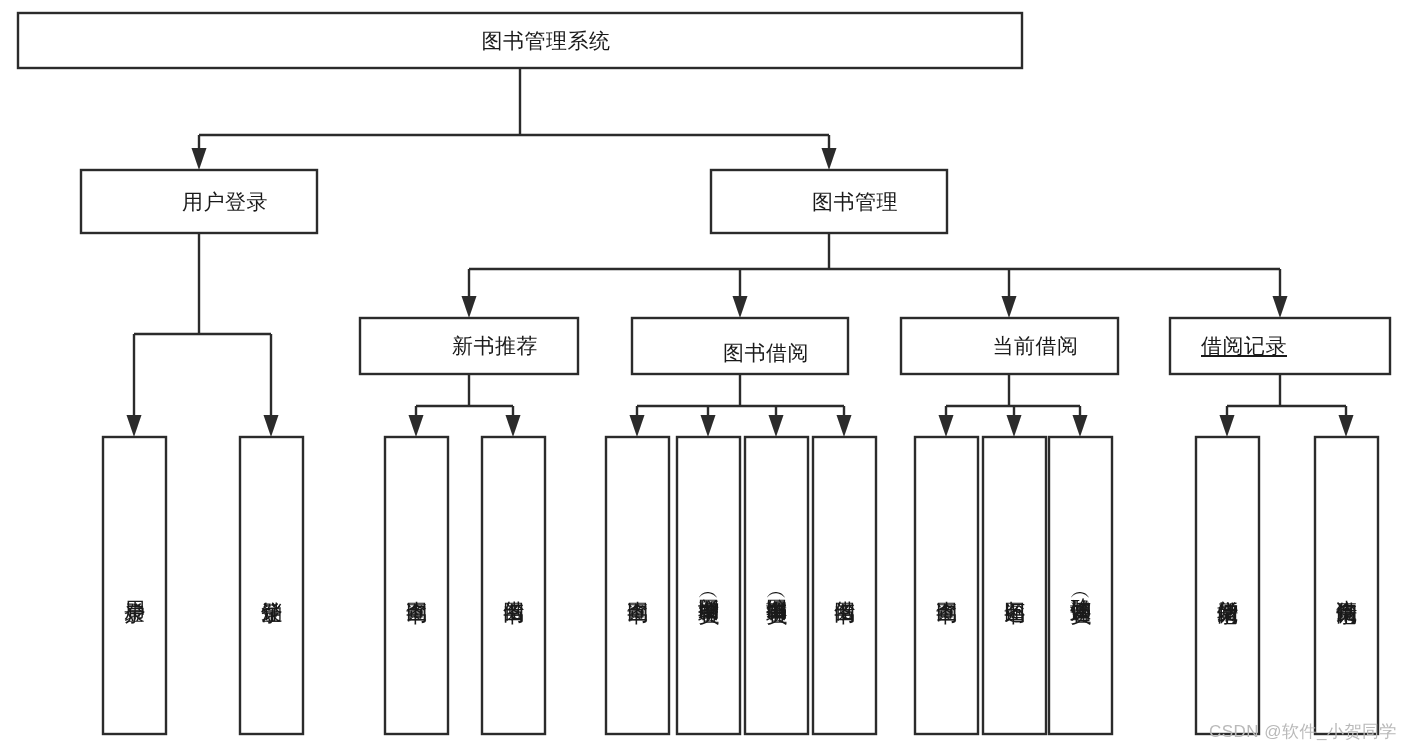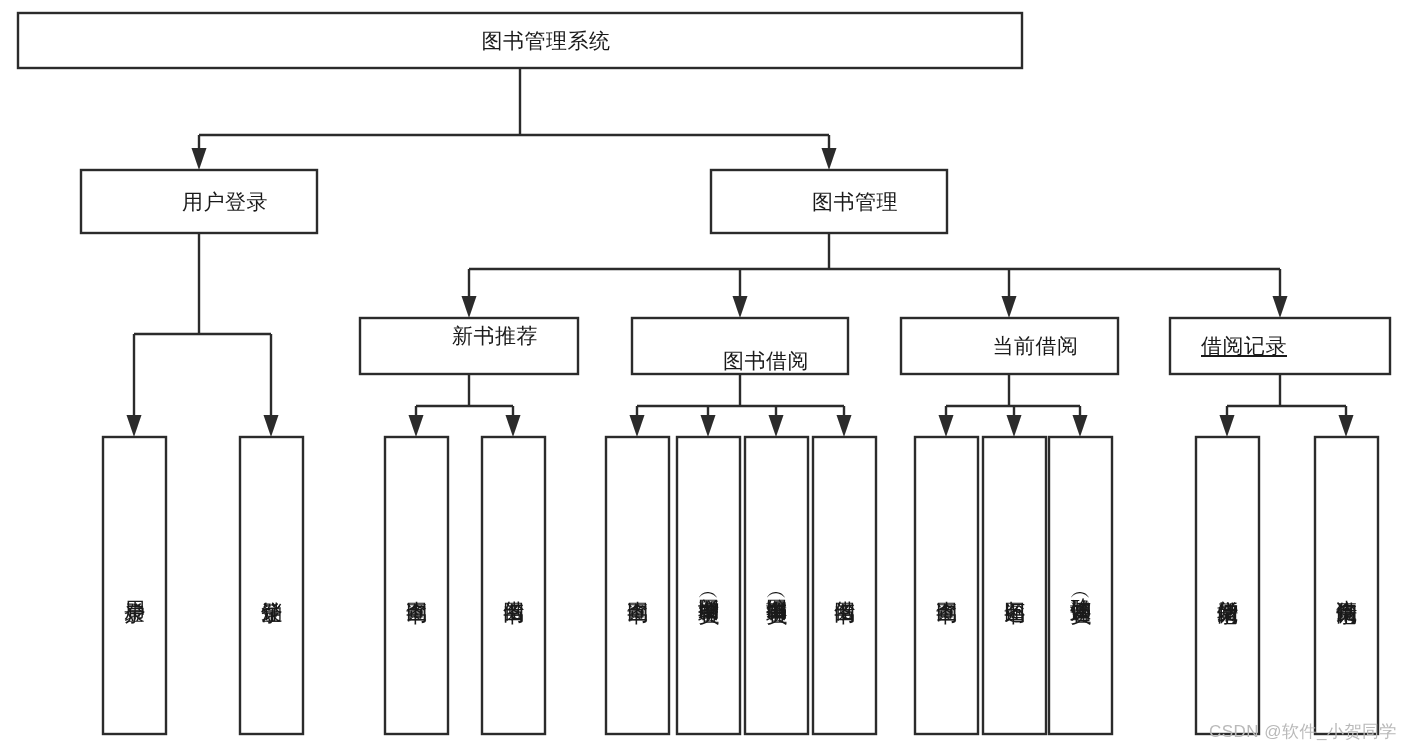--- a/index.html
+++ b/index.html
@@ -158,22 +158,22 @@
         <rect x="1049" y="437" width="63" height="297" class="node-rect"></rect>
         <rect x="1196" y="437" width="63" height="297" class="node-rect"></rect>
         <rect x="1315" y="437" width="63" height="297" class="node-rect"></rect>
       </g>
   </svg>
 
   <div id="label-layer">
       <div class="node-label horizontal" style="left: 18px; top: 13px; width: 1004px; height: 55px;">图书管理系统</div>
       <div class="node-label horizontal" style="left: 81px; top: 170px; width: 236px; height: 63px;">用户登录</div>
       <div class="node-label horizontal" style="left: 711px; top: 170px; width: 236px; height: 63px;">图书管理</div>
-      <div class="node-label horizontal" style="left: 360px; top: 308px; width: 218px; height: 56px;">新书推荐</div>
-      <div class="node-label horizontal" style="left: 632px; top: 326px; width: 216px; height: 69px;">图书借阅</div>
+      <div class="node-label horizontal" style="left: 360px; top: 320px; width: 218px; height: 56px; font-family: Liberation Mono, monospace;">新书推荐</div>
+      <div class="node-label horizontal" style="left: 632px; top: 318px; width: 216px; height: 69px;">图书借阅</div>
       <div class="node-label horizontal" style="left: 901px; top: 318px; width: 217px; height: 56px;">当前借阅</div>
       <div class="node-label horizontal" style="left: 1108px; top: 318px; width: 220px; height: 56px; text-decoration: underline;">借阅记录</div>
       <div class="node-label vertical" style="left: 103px; top: 437px; width: 63px; height: 297px;">用户登录</div>
       <div class="node-label vertical" style="left: 240px; top: 437px; width: 63px; height: 297px;">注销登录</div>
       <div class="node-label vertical" style="left: 385px; top: 437px; width: 63px; height: 297px;">查询图书</div>
       <div class="node-label vertical" style="left: 482px; top: 437px; width: 63px; height: 297px;">借阅图书</div>
       <div class="node-label vertical" style="left: 606px; top: 437px; width: 63px; height: 297px;">查询图书</div>
       <div class="node-label vertical" style="left: 677px; top: 437px; width: 63px; height: 297px;">新增图书（管理员）</div>
       <div class="node-label vertical" style="left: 745px; top: 437px; width: 63px; height: 297px;">编辑图书（管理员）</div>
       <div class="node-label vertical" style="left: 813px; top: 437px; width: 63px; height: 297px;">借阅图书</div>

